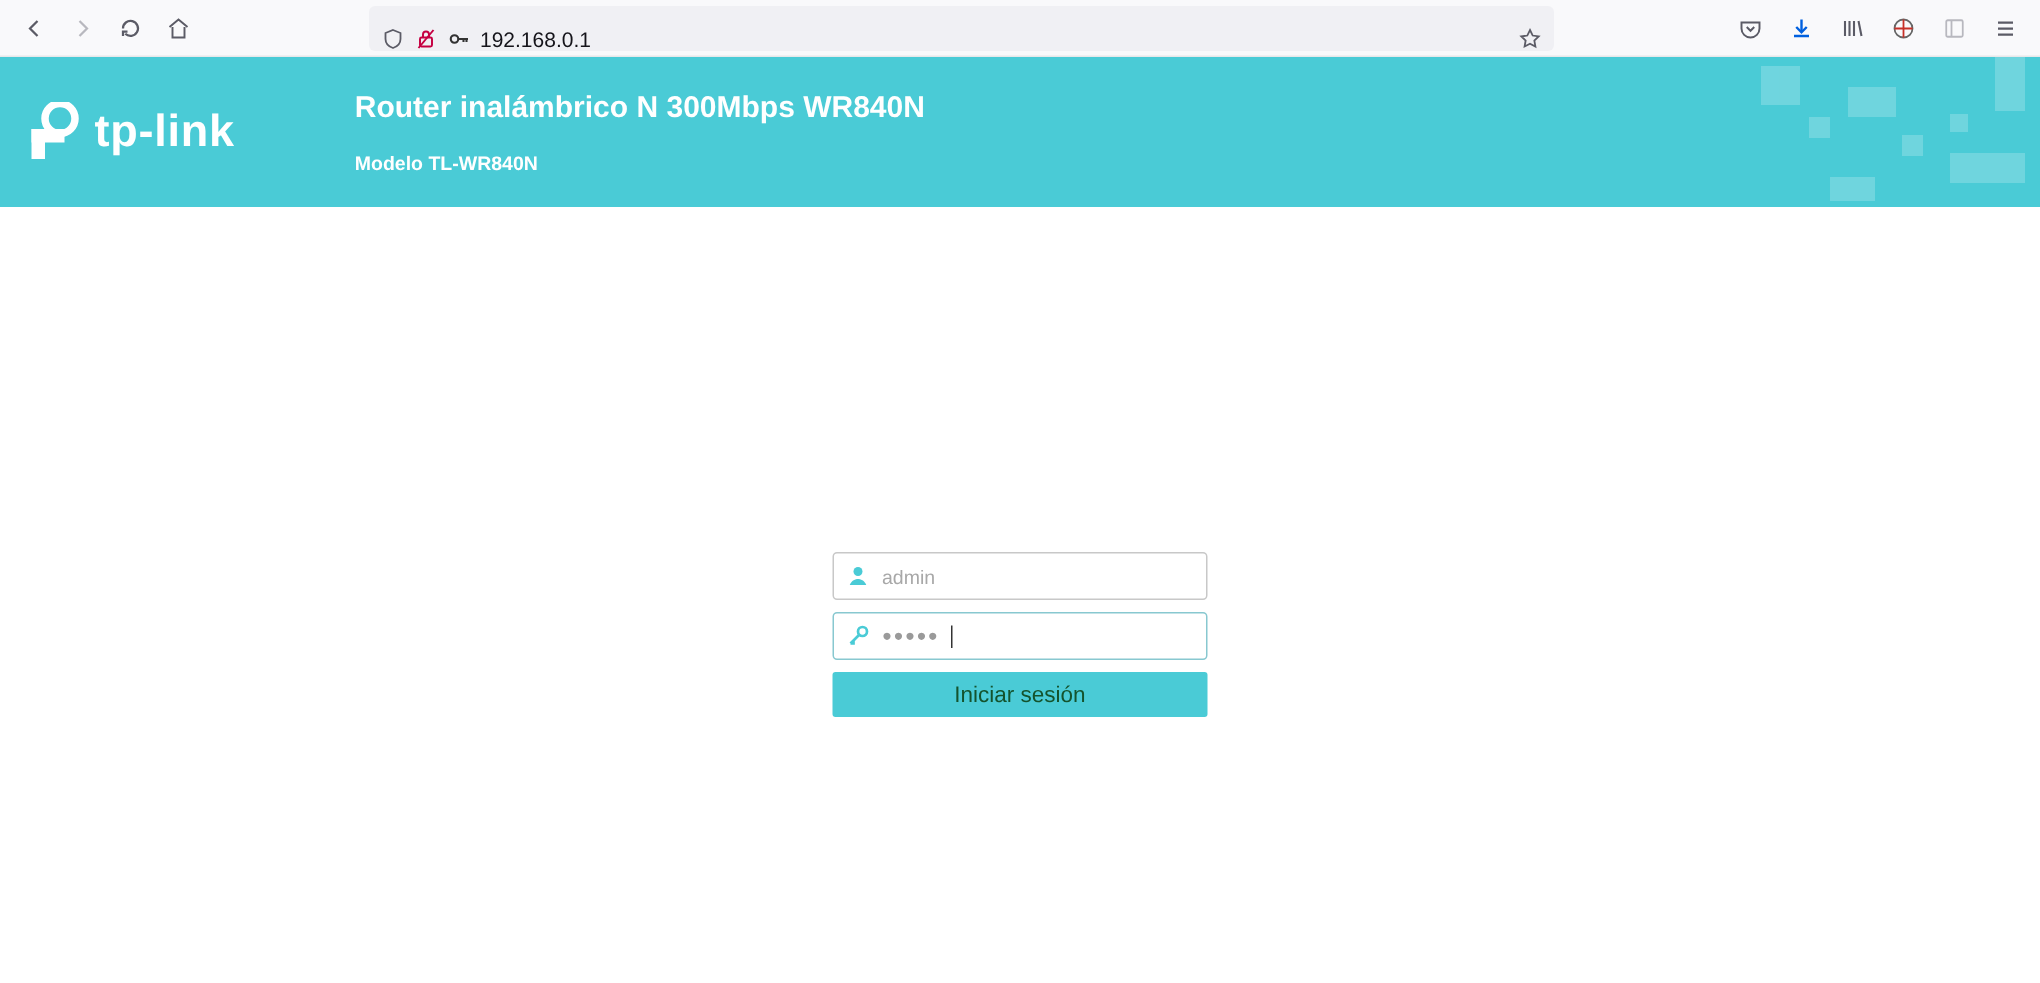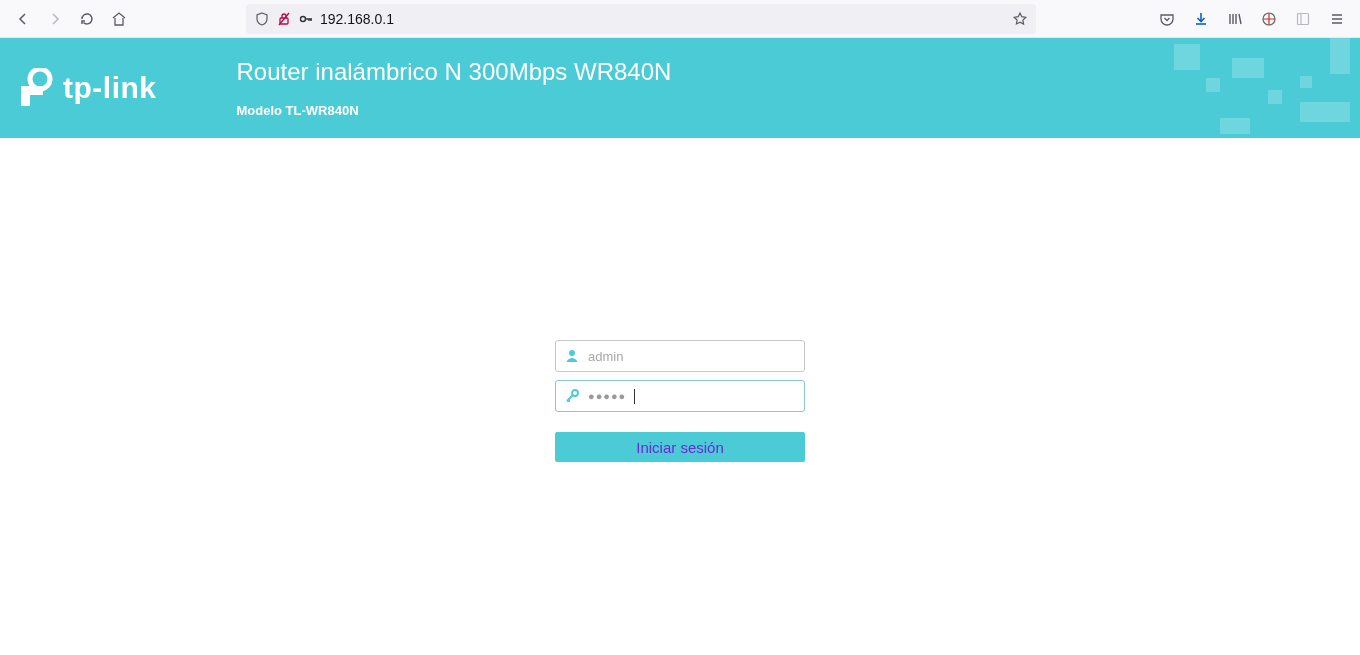--- a/index.html
+++ b/index.html
@@ -33,21 +33,21 @@
   }
   .nav-btn.disabled { color: #b8b8bf; }
   .nav-btn svg { width: 16px; height: 16px; }
   .url-bar {
     flex: 0 0 790px;
     margin-left: 110px;
     height: 30px;
     background: #f0f0f4;
     border-radius: 4px;
     display: flex;
-    align-items: center;
+    align-items: flex-end;
     padding: 0 8px;
     gap: 6px;
     position: relative;
   }
   .url-icon { width: 16px; height: 16px; display:flex; align-items:center; justify-content:center; color:#5b5b66;}
   .url-text {
     font-size: 14px;
     color: #15141a;
     flex: 1;
   }
@@ -84,22 +84,22 @@
     font-size: 30px;
     font-weight: 700;
     letter-spacing: 0.5px;
     color: #fff;
   }
   .header-titles {
     margin-left: 80px;
     color: #fff;
   }
   .header-title {
-    font-size: 24px;
-    font-weight: normal;
+    font-size: 20px;
+    font-weight: bold;
   }
   .header-sub {
     font-size: 13px;
     font-weight: bold;
     margin-top: 17px;
   }
   .deco {
     position: absolute;
     right: 0;
     top: 0;
@@ -108,21 +108,21 @@
     opacity: 0.6;
   }
   .deco div {
     position: absolute;
     background: #88dce4;
   }
 
   
   .login-area {
     position: absolute;
-    top: 340px;
+    top: 368px;
     left: 50%;
     transform: translateX(-50%);
     width: 250px;
   }
   .field {
     height: 32px;
     border: 1px solid #c8c8c8;
     border-radius: 3px;
     display: flex;
     align-items: center;
@@ -153,27 +153,26 @@
     font-size: 11px;
     letter-spacing: 1px;
     color: #9a9a9a;
   }
   .caret-line {
     width:1px; height:15px; background:#333;
   }
   .login-btn {
     height: 30px;
     background: #4acbd6;
-    color: #6d28d9;
+    color: #14532d;
     border: none;
     width: 100%;
     border-radius: 2px;
     font-size: 15px;
     cursor: pointer;
-    margin-top: 12px;
   }
 </style>
 </head>
 <body>
 
 <div class="browser-bar">
   <div class="nav-btn">
     <svg viewBox="0 0 16 16" fill="none" stroke="currentColor" stroke-width="1.5">
         <path d="M10 3 L5 8 L10 13"></path>
       </svg>

